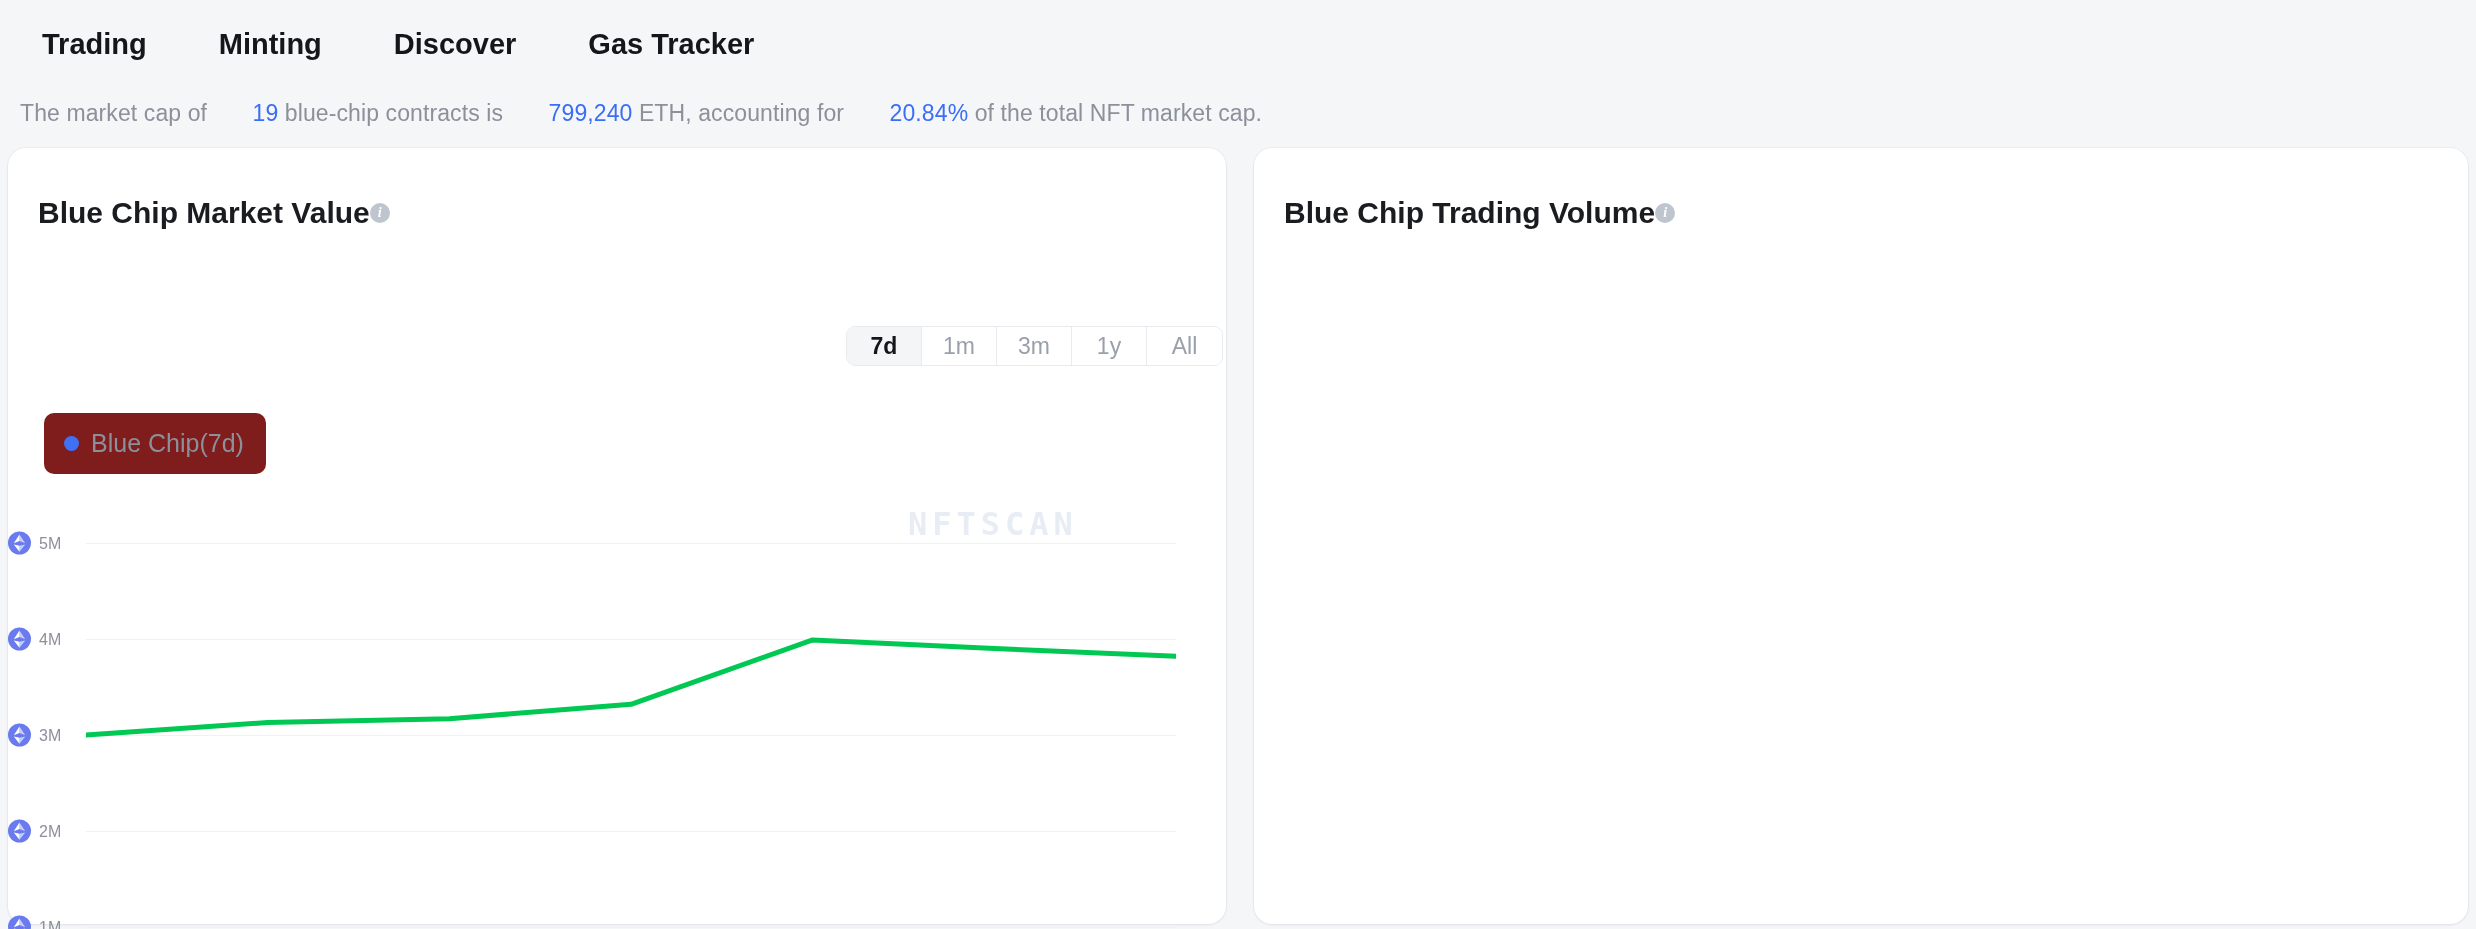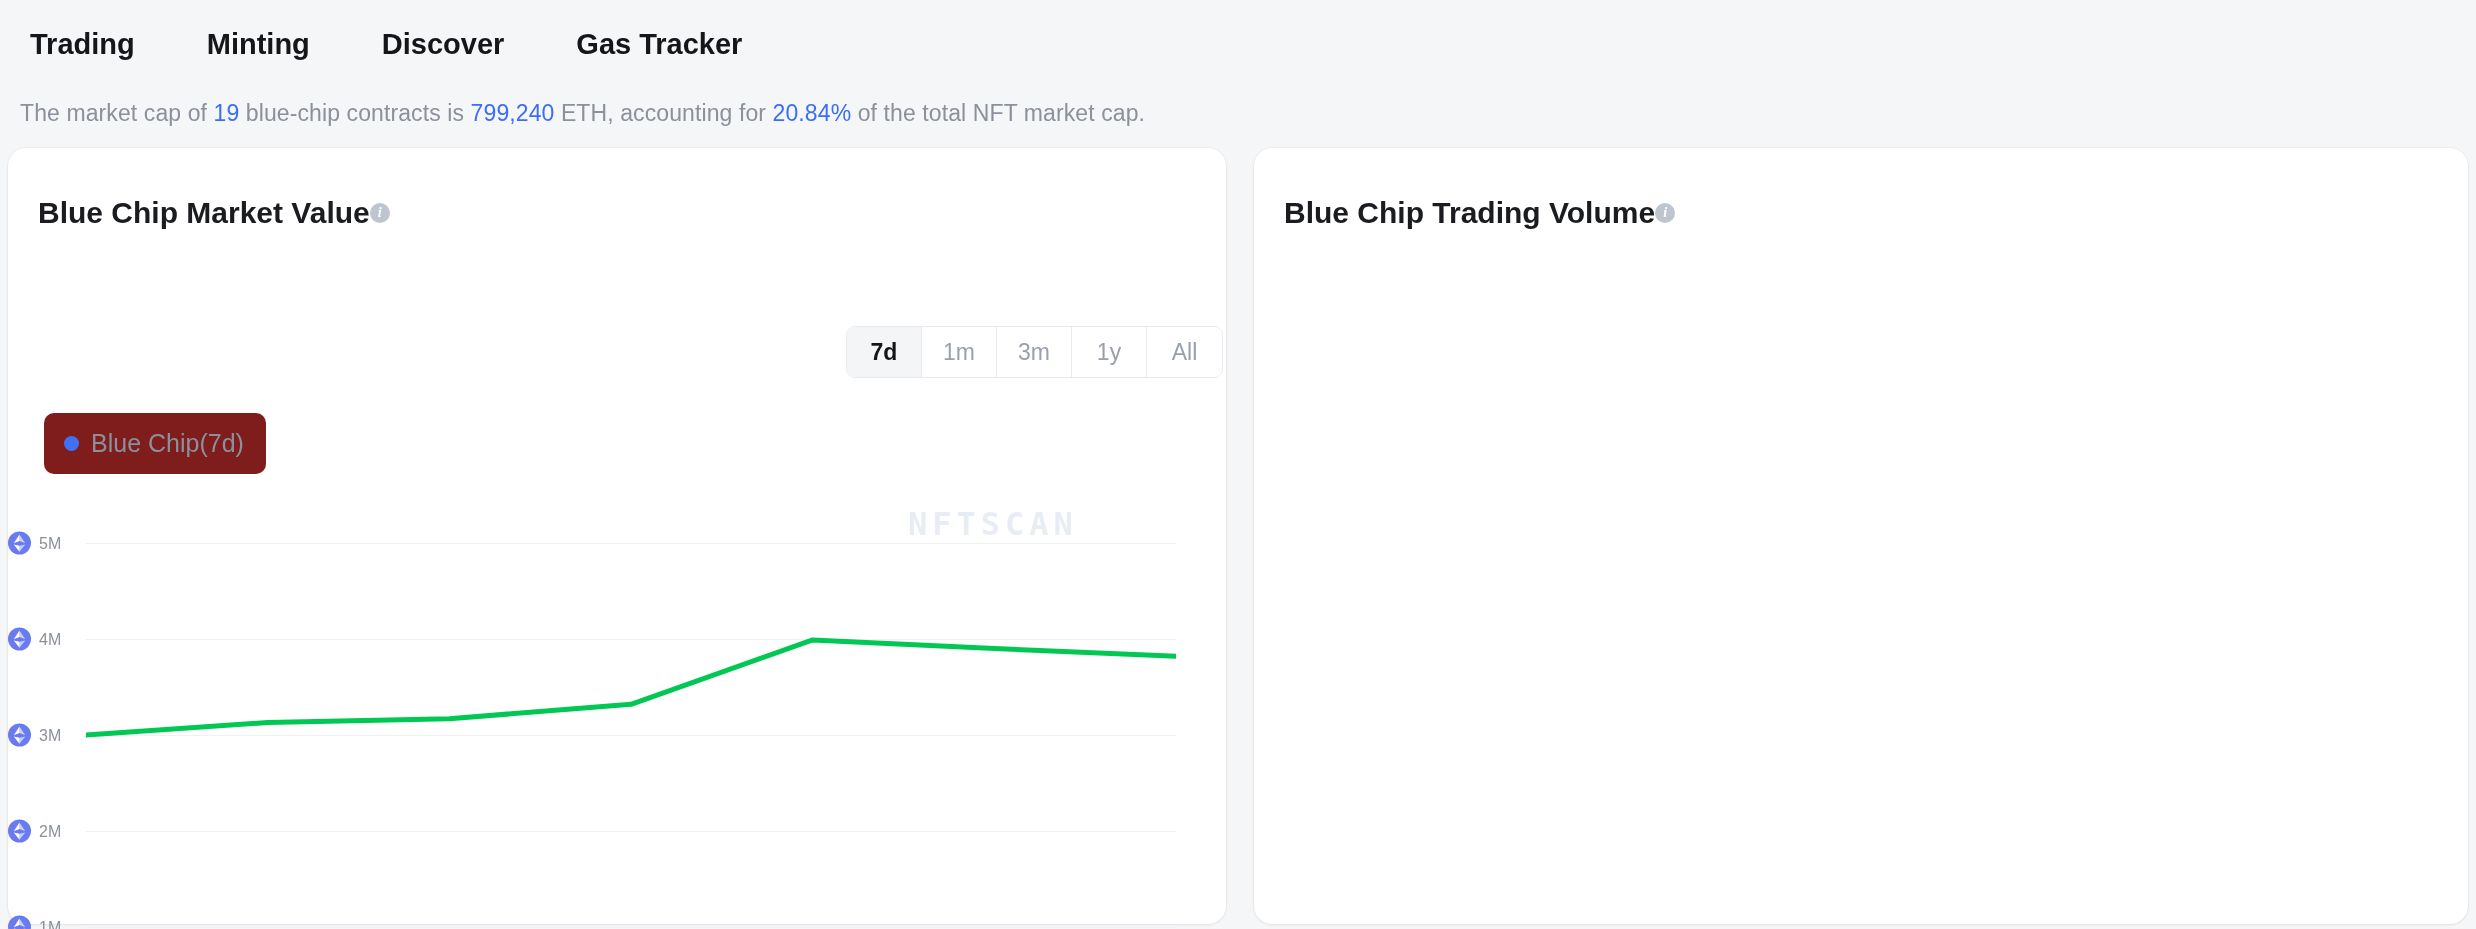--- a/index.html
+++ b/index.html
@@ -8,37 +8,37 @@
     background: #f5f6f8;
     font-family: "Liberation Sans", sans-serif;
     overflow: hidden;
   }
 
   
   .tabbar {
     position: absolute; left: 0; top: 0;
     width: 2476px; height: 88px;
     display: flex; align-items: center;
-    padding-left: 8px;
+    padding-left: 20px;
   }
   .tab {
     font-size: 29px; font-weight: 700; color: #15161a;
     padding: 11px 22px; border-radius: 12px;
     margin-right: 28px; white-space: nowrap;
     cursor: pointer;
   }
   .tab.active { color: #3b6ef6; background: #dce8fe; }
 
   
   .summary {
     position: absolute; left: 20px; top: 100px;
     font-size: 23px; color: #8b909b; letter-spacing: .1px;
     white-space: nowrap;
   }
-  .summary .hl { color: #3b6ef6; }
+  .summary .hl { color: #3b6ef6; margin-left: 39px; }
 
   
   .card {
     position: absolute; top: 148px; height: 776px;
     background: #ffffff; border-radius: 18px;
     box-shadow: 0 1px 3px rgba(20,24,40,.06), 0 0 0 1px rgba(20,24,40,.035);
   }
   #card-left  { left: 8px;    width: 1218px; }
   #card-right { left: 1254px; width: 1214px; }
 
@@ -51,21 +51,21 @@
   .info-icon {
     width: 20px; height: 20px; border-radius: 50%;
     background: #bfc5cf; color: #fff; flex: none;
     font-size: 14px; font-weight: 700; font-style: italic;
     display: flex; align-items: center; justify-content: center;
     line-height: 1; font-family: "Liberation Serif", serif;
   }
 
   
   .range {
-    position: absolute; top: 178px; height: 52px;
+    position: absolute; top: 178px; height: 40px;
     display: flex; border: 1px solid #e8eaee; border-radius: 9px;
     overflow: hidden; background: #fff;
   }
   #range-left  { left: 838px; }
   .range-item {
     width: 75px; display: flex; align-items: center; justify-content: center;
     font-size: 23px; color: #9aa0ab; border-right: 1px solid #e8eaee;
     cursor: pointer; background: #fff;
   }
   .range-item:last-child { border-right: none; }

